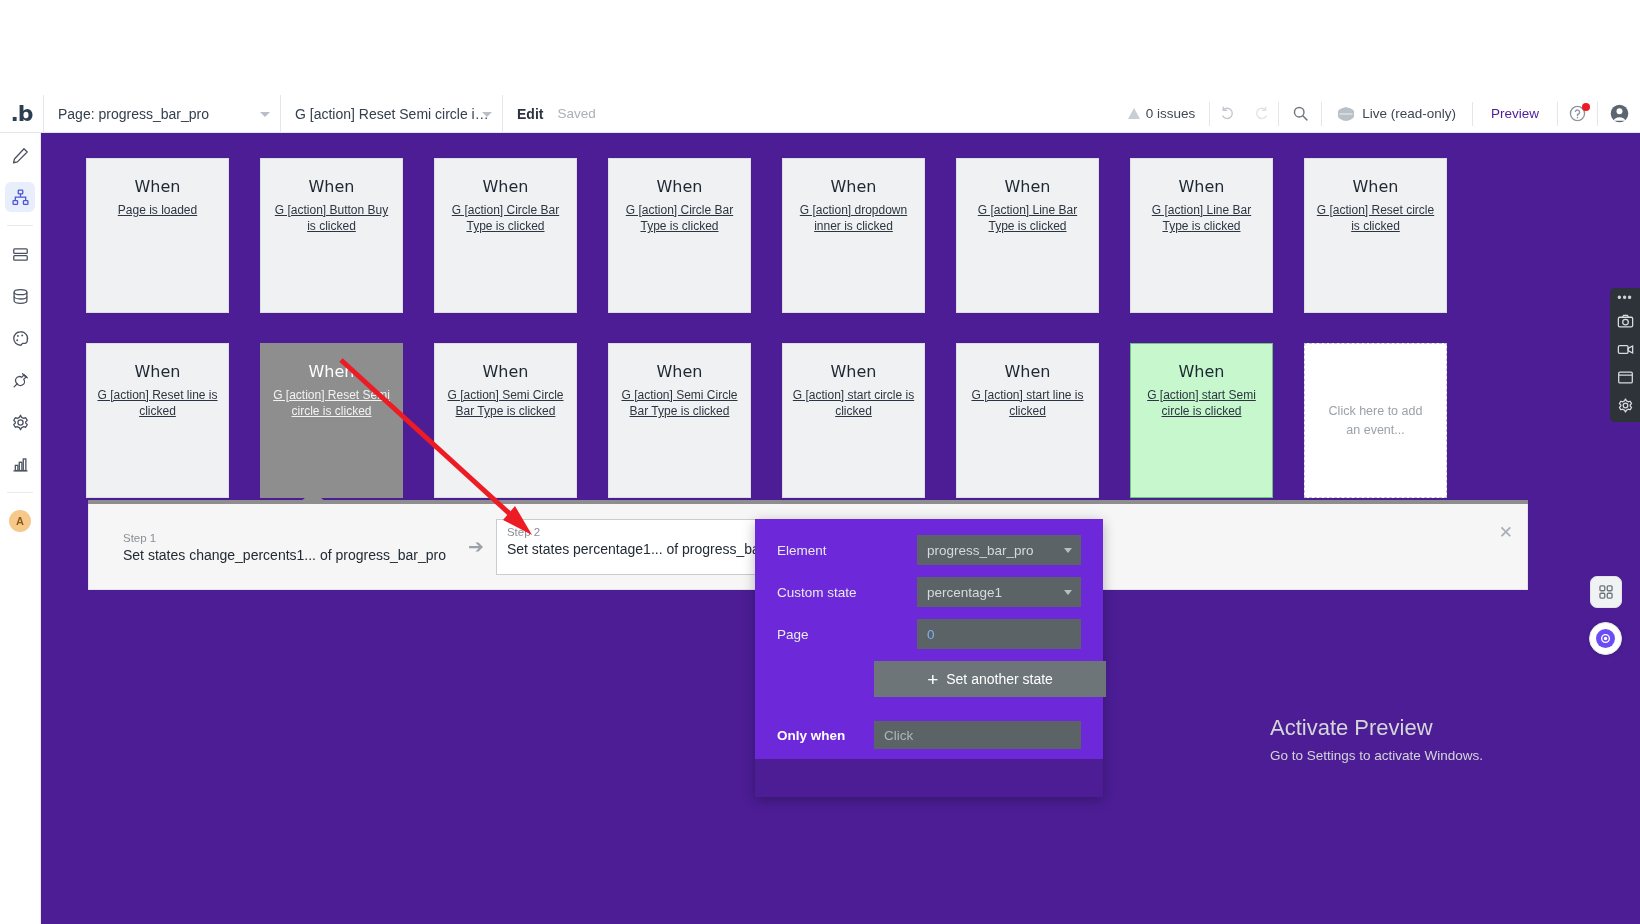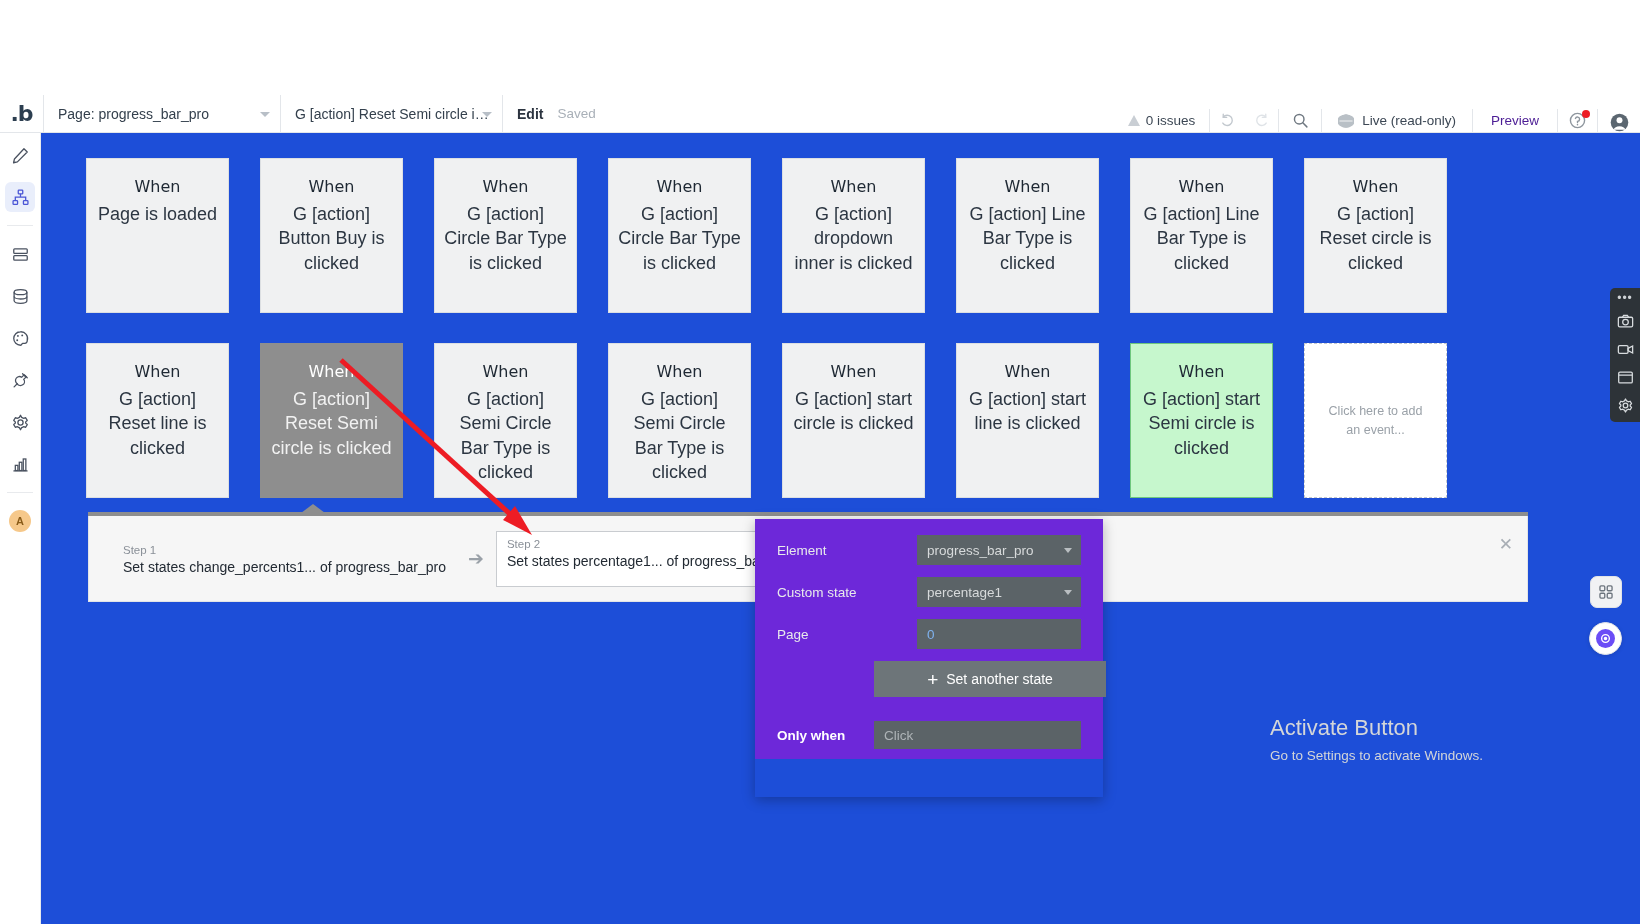--- a/index.html
+++ b/index.html
@@ -51,21 +51,21 @@
     border-right: 5px solid transparent;
     border-top: 5px solid #b8bfc7;
   }
   .tb-select .lbl { overflow: hidden; text-overflow: ellipsis; }
   .tb-edit {
     padding: 0 14px; height: 38px; display: flex; align-items: center;
     font-size: 14px; color: #2c3440; font-weight: 600;
   }
   .tb-saved { font-size: 13.5px; color: #a9b0b8; padding-right: 12px; }
   .tb-spacer { flex: 1; }
-  .tb-right { display: flex; align-items: flex-end; height: 38px; }
+  .tb-right { display: flex; align-items: center; height: 38px; }
   .tb-issues {
     display: flex; align-items: center; gap: 6px;
     font-size: 13.5px; color: #3c4754;
     padding: 0 14px; height: 24px;
     border-right: 1px solid #e3e6ea;
   }
   .warn-tri {
     width: 0; height: 0;
     border-left: 6px solid transparent;
     border-right: 6px solid transparent;
@@ -130,21 +130,21 @@
     width: 0; height: 0;
     border-top: 6px solid transparent;
     border-bottom: 6px solid transparent;
     border-left: 7px solid #5a6472;
   }
 
   
   .canvas {
     position: absolute; left: 41px; top: 133px;
     width: 1599px; height: 791px;
-    background: #1d4ed8;
+    background: #4c1d95;
   }
   .grid {
     position: absolute; left: 45px; top: 25px;
     display: flex; flex-wrap: wrap;
     gap: 30px 31px;
     width: 1480px;
   }
   .ev-card {
     width: 143px; height: 155px;
     background: #f0f1f2;
@@ -158,27 +158,27 @@
     background: #ffffff;
     border: 1px dashed #c5c9cd;
     display: flex; align-items: center; justify-content: center;
     padding: 0 20px;
   }
   .ev-when {
     font-size: 16px; color: #1e2833; margin-bottom: 6px;
     font-family: "DejaVu Sans", sans-serif;
   }
   .ev-card.selected .ev-when { color: #ffffff; }
-  .ev-desc { font-size: 18px; color: #2c3642; line-height: 1.35; }
+  .ev-desc { font-size: 12px; color: #2c3642; line-height: 1.35; text-decoration: underline; }
   .ev-card.selected .ev-desc { color: #f2f2f2; }
   .ev-add-text { font-size: 12.5px; color: #9aa1a8; line-height: 1.5; text-align: center; }
 
   
   .steps-wrap {
-    position: absolute; left: 88px; top: 512px;
+    position: absolute; left: 88px; top: 500px;
     width: 1440px;
   }
   .steps-topbar { height: 4px; background: #8e8e8e; width: 100%; }
   .steps-arrow {
     position: absolute; left: 213px; top: -8px;
     width: 0; height: 0;
     border-left: 12px solid transparent;
     border-right: 12px solid transparent;
     border-bottom: 9px solid #8e8e8e;
   }
@@ -519,21 +519,21 @@
         <div class="ev-desc">G [action] start Semi circle is clicked</div>
       </div>
 
       <div class="ev-card add">
         <div class="ev-add-text">Click here to add an event...</div>
       </div>
 
     </div>
 
     <div class="watermark" style="left:1229px; top:582px;">
-      <div class="wm-t1">Activate Button</div>
+      <div class="wm-t1">Activate Preview</div>
       <div class="wm-t2">Go to Settings to activate Windows.</div>
     </div>
   </div>
 
   <div class="steps-wrap">
     <div class="steps-topbar">
       <div class="steps-arrow"></div>
     </div>
     <div class="steps-body">
       <div class="step-box">

